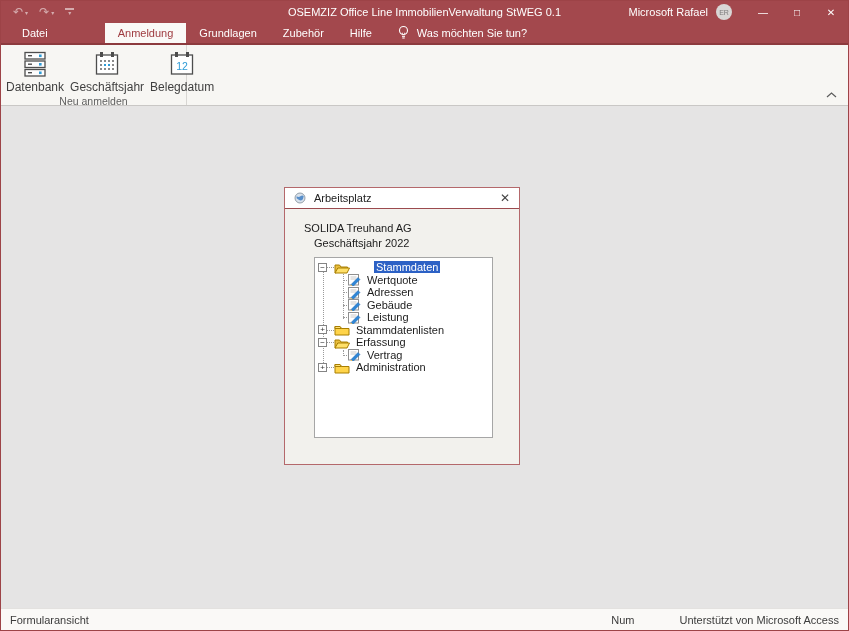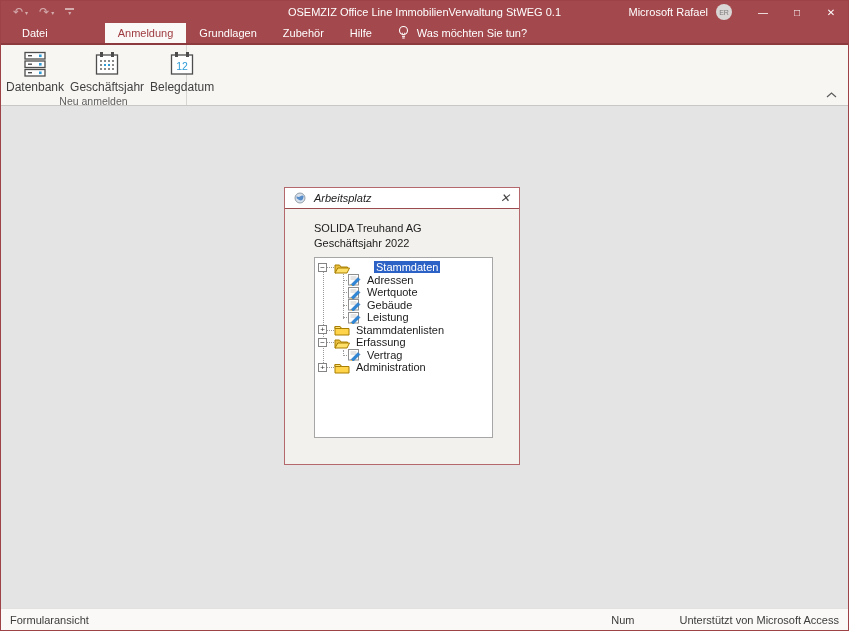--- a/index.html
+++ b/index.html
@@ -40,25 +40,25 @@
   .ribbon-collapse { position:absolute; right:10px; bottom:5px; width:14px; height:10px;
                      display:flex; align-items:center; justify-content:center; }
 
   
   .main { position:absolute; left:0; right:0; top:105px; bottom:22px; background:#E5E4E4; }
 
   
   .dialog { position:absolute; left:284px; top:186px; width:236px; height:278px;
             background:#F2F1ED; border:1px solid #B4686B; }
   .dlg-title { height:21px; background:#fff; border-bottom:1px solid #9B4A4E;
-               display:flex; align-items:center; padding:0 9px; font-size:11px; color:#222;font-style:italic; }
+               display:flex; align-items:center; padding:0 9px; font-size:11px; color:#222; }
   .dlg-title .dlg-text { margin-left:8px; }
   .dlg-close { margin-left:auto; color:#444; font-size:12px; cursor:default; }
   .dlg-body { position:relative; height:calc(100% - 22px); font-size:11px; color:#1c1c1c; }
-  .dlg-line1 { position:absolute; left:29px; top:13px; }
+  .dlg-line1 { position:absolute; left:19px; top:13px; }
   .dlg-line2 { position:absolute; left:29px; top:28px; }
   .treebox { position:absolute; left:29px; top:48px; width:179px; height:181px;
              background:#fff; border:1px solid #A6A6A6; }
   .tree { position:absolute; inset:0; padding-top:3px; font-size:11px; overflow:hidden; }
   .trow { display:flex; align-items:center; height:12.5px; position:relative; }
   .trow.d0 { padding-left:3px; }
   .trow.d1 { padding-left:33px; }
   .trow.d0::before { content:''; position:absolute; left:12px; top:6px; width:7px; border-top:1px dotted #9a9a9a; }
   .trow.d1::before { content:''; position:absolute; left:28px; top:6px; width:6px; border-top:1px dotted #9a9a9a; }
   .exp { width:9px; height:9px; border:1px solid #848484; background:#fff; color:#333; font-size:8px;
@@ -230,33 +230,33 @@
               <div class="trow d1">
                 <span class="ticon">
                   <svg width="13" height="13" viewBox="0 0 13 13">
                     <rect x="0.5" y="1.5" width="10" height="10.5" fill="#fff" stroke="#8f8f8f"></rect>
                     <line x1="2.5" y1="4" x2="8.5" y2="4" stroke="#c9c9c9"></line>
                     <line x1="2.5" y1="6" x2="8.5" y2="6" stroke="#c9c9c9"></line>
                     <path d="M3,11.5 L10,4.5 L12,6.5 L5,13.5 z" fill="#2E86D6" stroke="#1b5fa8" stroke-width="0.4"></path>
                     <path d="M3,11.5 L5,13.5 L2.4,14 z" fill="#f0c060"></path>
                   </svg>
                 </span>
+                <span class="tlabel">Wertquote</span>
+              </div>
+              <div class="trow d1">
+                <span class="ticon">
+                  <svg width="13" height="13" viewBox="0 0 13 13">
+                    <rect x="0.5" y="1.5" width="10" height="10.5" fill="#fff" stroke="#8f8f8f"></rect>
+                    <line x1="2.5" y1="4" x2="8.5" y2="4" stroke="#c9c9c9"></line>
+                    <line x1="2.5" y1="6" x2="8.5" y2="6" stroke="#c9c9c9"></line>
+                    <path d="M3,11.5 L10,4.5 L12,6.5 L5,13.5 z" fill="#2E86D6" stroke="#1b5fa8" stroke-width="0.4"></path>
+                    <path d="M3,11.5 L5,13.5 L2.4,14 z" fill="#f0c060"></path>
+                  </svg>
+                </span>
                 <span class="tlabel">Adressen</span>
-              </div>
-              <div class="trow d1">
-                <span class="ticon">
-                  <svg width="13" height="13" viewBox="0 0 13 13">
-                    <rect x="0.5" y="1.5" width="10" height="10.5" fill="#fff" stroke="#8f8f8f"></rect>
-                    <line x1="2.5" y1="4" x2="8.5" y2="4" stroke="#c9c9c9"></line>
-                    <line x1="2.5" y1="6" x2="8.5" y2="6" stroke="#c9c9c9"></line>
-                    <path d="M3,11.5 L10,4.5 L12,6.5 L5,13.5 z" fill="#2E86D6" stroke="#1b5fa8" stroke-width="0.4"></path>
-                    <path d="M3,11.5 L5,13.5 L2.4,14 z" fill="#f0c060"></path>
-                  </svg>
-                </span>
-                <span class="tlabel">Wertquote</span>
               </div>
               <div class="trow d1">
                 <span class="ticon">
                   <svg width="13" height="13" viewBox="0 0 13 13">
                     <rect x="0.5" y="1.5" width="10" height="10.5" fill="#fff" stroke="#8f8f8f"></rect>
                     <line x1="2.5" y1="4" x2="8.5" y2="4" stroke="#c9c9c9"></line>
                     <line x1="2.5" y1="6" x2="8.5" y2="6" stroke="#c9c9c9"></line>
                     <path d="M3,11.5 L10,4.5 L12,6.5 L5,13.5 z" fill="#2E86D6" stroke="#1b5fa8" stroke-width="0.4"></path>
                     <path d="M3,11.5 L5,13.5 L2.4,14 z" fill="#f0c060"></path>
                   </svg>

